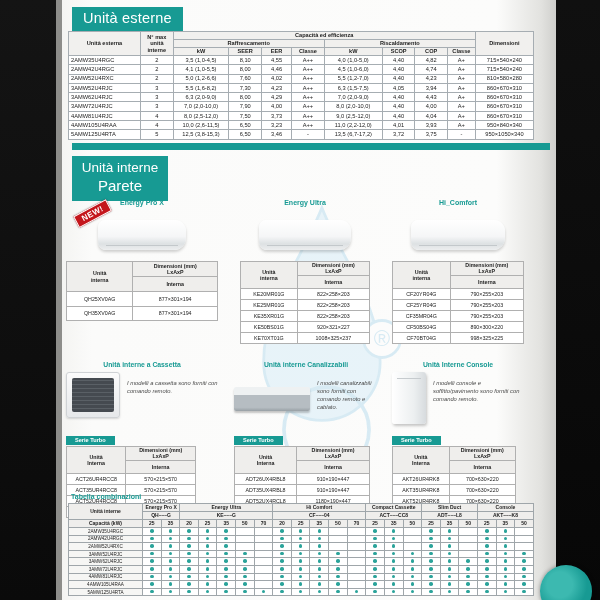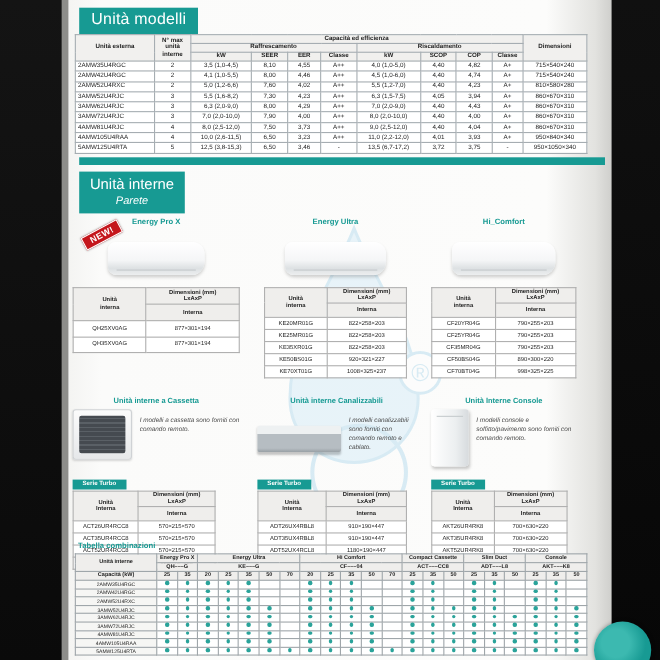--- a/index.html
+++ b/index.html
@@ -15,21 +15,21 @@
   .edge-l2{left:56px;width:6px;background:#8d8d8a}
   .edge-r{left:556px;width:44px;background:linear-gradient(180deg,#101010,#070707)}
   .page{position:absolute;left:62px;top:0;width:494px;height:600px;
         background:linear-gradient(90deg,#f4f4f2 0,#fbfbfa 6%,#fcfcfb 88%,#e2e2df 97%,#cfcfcc 100%)}
 
   .tealbox{background:var(--teal);color:#fff}
   .ext-title{position:absolute;left:10px;top:7px;padding:3px 11px 5px;font-size:14.5px;letter-spacing:.2px}
   .bar{position:absolute;left:10px;top:143px;width:478px;height:7px;background:var(--teal)}
   .int-box{position:absolute;left:10px;top:156px;width:96px;padding:4px 0 5px;text-align:center;line-height:1.25}
   .int-box .l1{font-size:13.5px}
-  .int-box .l2{font-size:10px;font-style:italic}
+  .int-box .l2{font-size:15px;}
 
   table{border-collapse:collapse;table-layout:fixed}
   .prewrap{white-space:pre-line}
 
   
   .ext{position:absolute;left:6px;top:31px;width:466px;font-size:5.7px}
   .ext th,.ext td{border:1px solid #a6adb2;text-align:center;vertical-align:middle;padding:0;line-height:1.15}
   .ext thead th{background:#f1f0ee;font-weight:700;font-size:5.6px;height:8px}
   .ext tbody td{height:9.3px;background:#fff;font-weight:400}
   .ext tbody td.c0{text-align:left;padding-left:2px}
@@ -93,21 +93,21 @@
 </style>
 </head>
 <body style="--teal: #179a93; --dot: #2aa39a; --red: #c4161c;">
 
 <div class="edge edge-l"></div>
 <div class="edge edge-l2"></div>
 <div class="edge edge-r"></div>
 
 <div class="page">
 
-  <div class="tealbox ext-title">Unità modelli</div>
+  <div class="tealbox ext-title">Unità esterne</div>
 
   <table class="ext">
     <colgroup>
       <col style="width:15.5%">
         <col style="width:7%">
         <col style="width:12%">
         <col style="width:7%">
       <col style="width:6.5%">
         <col style="width:7%">
         <col style="width:12.5%">

